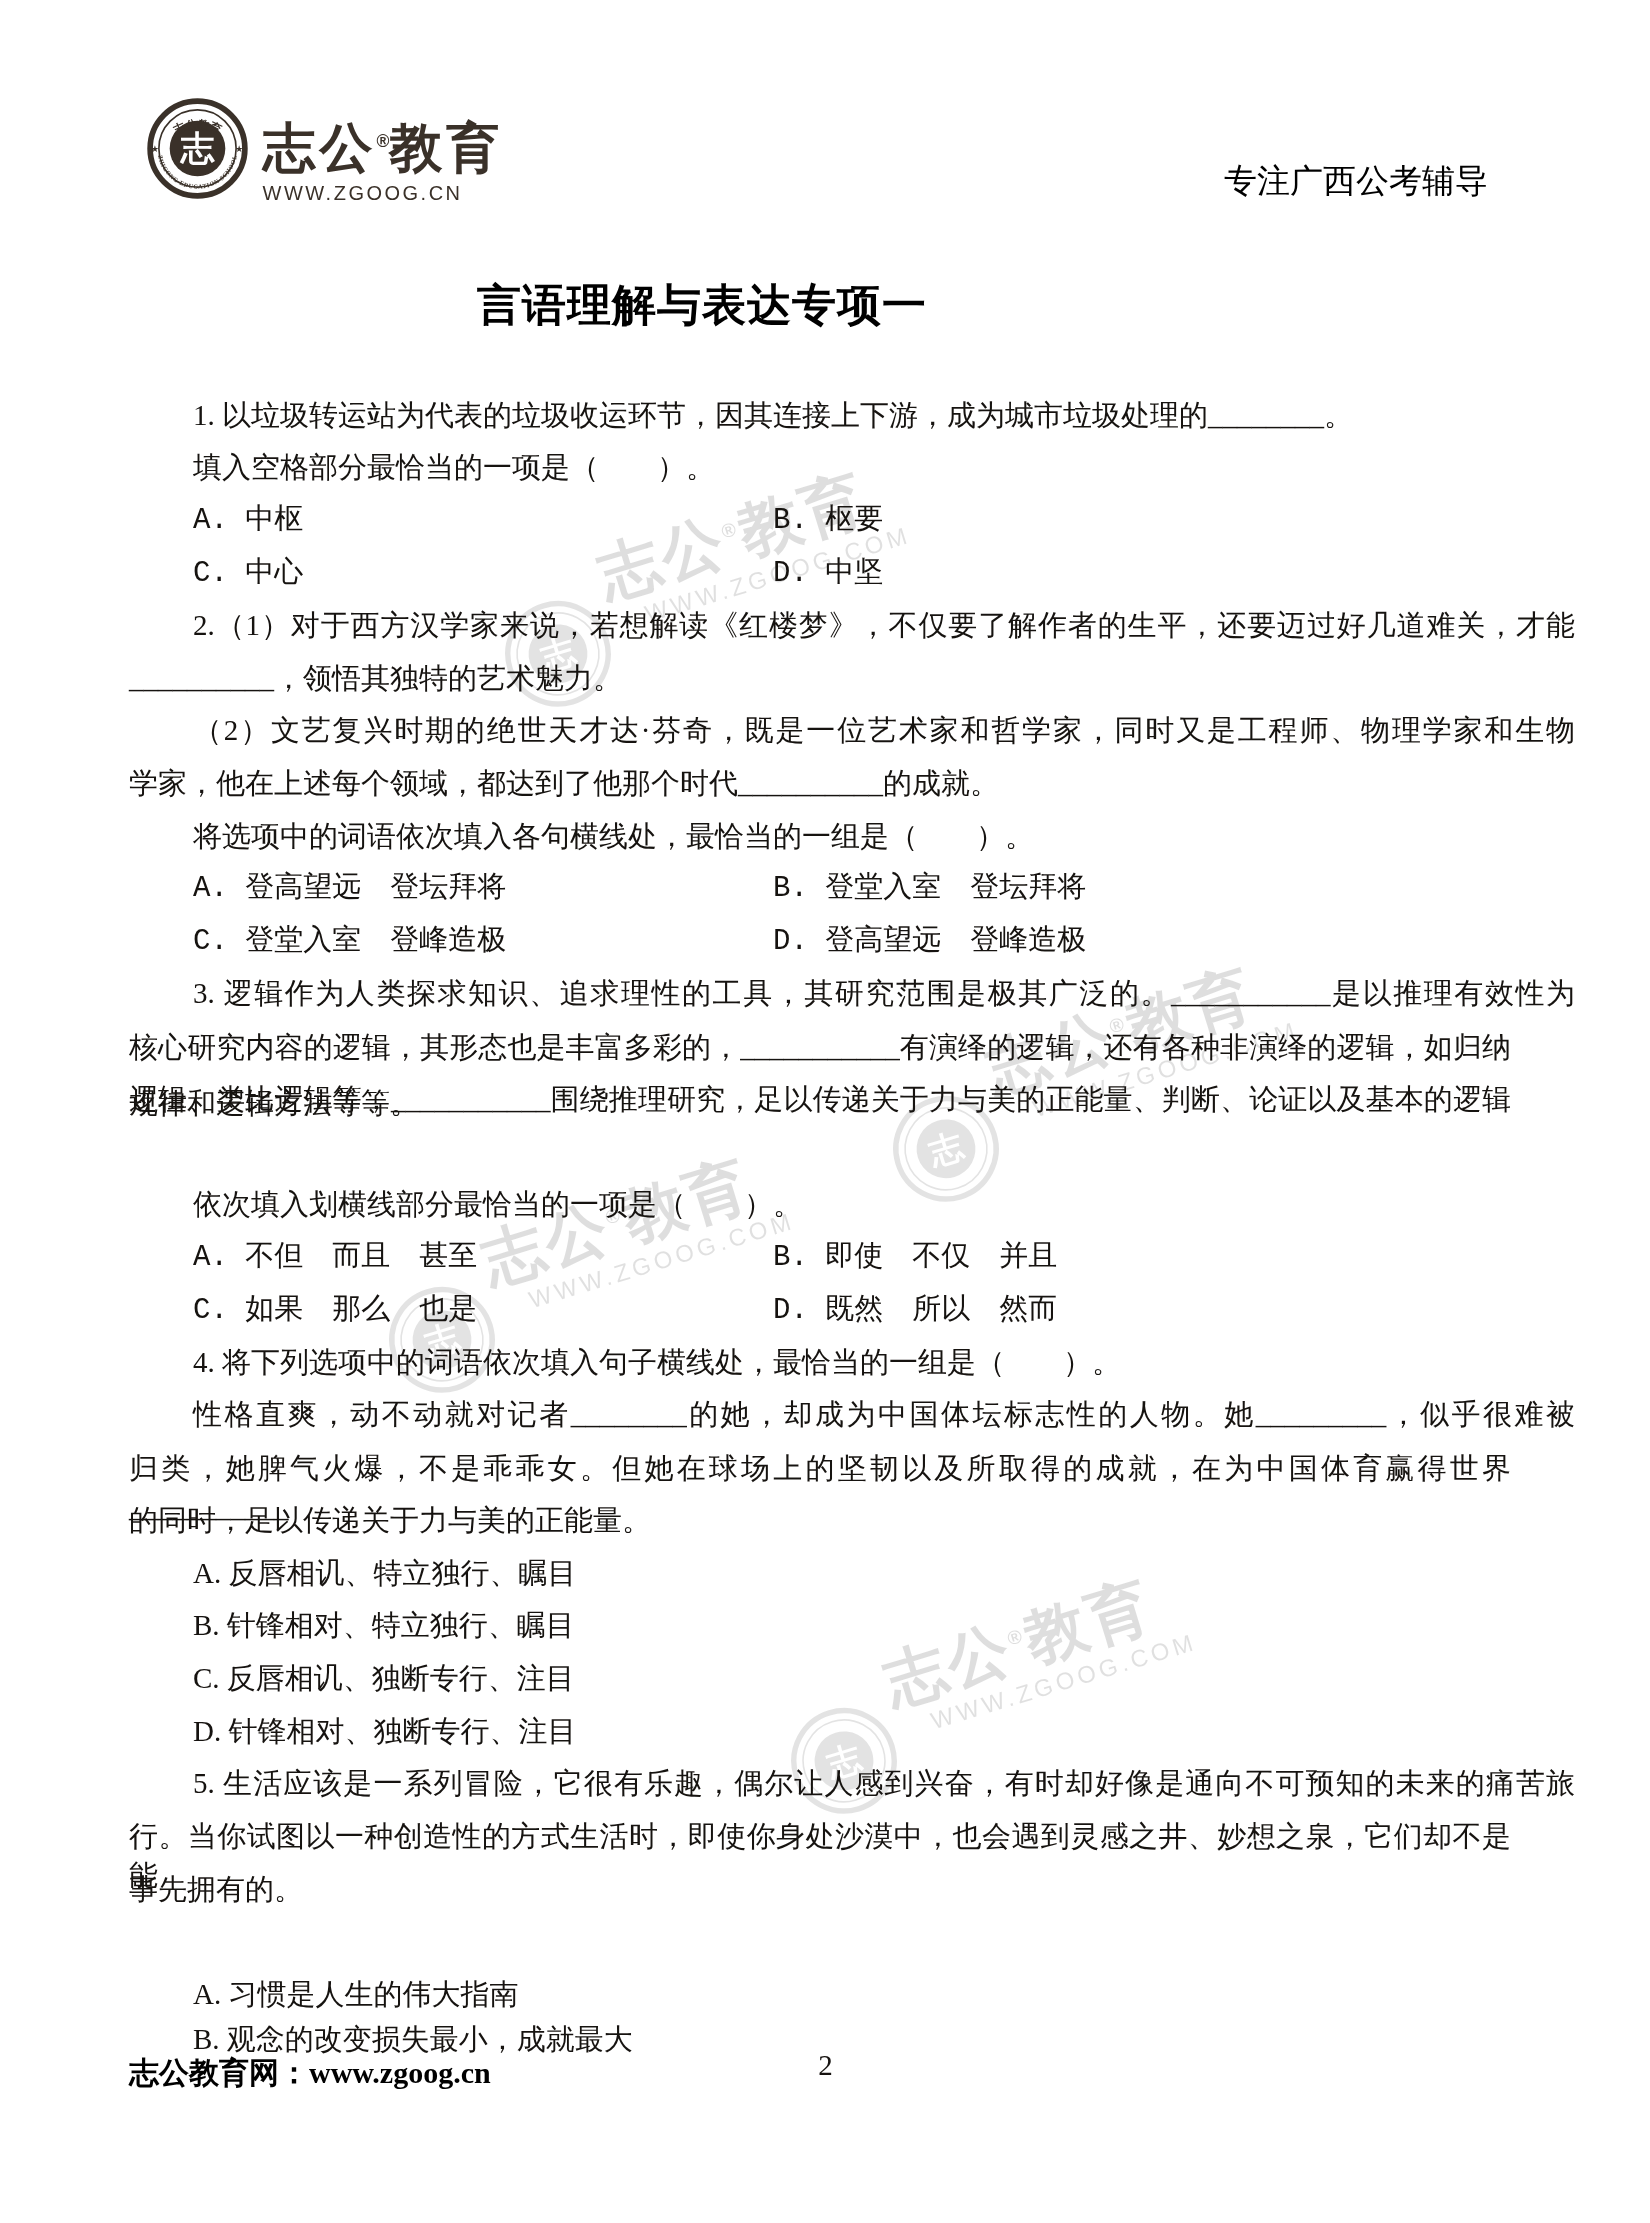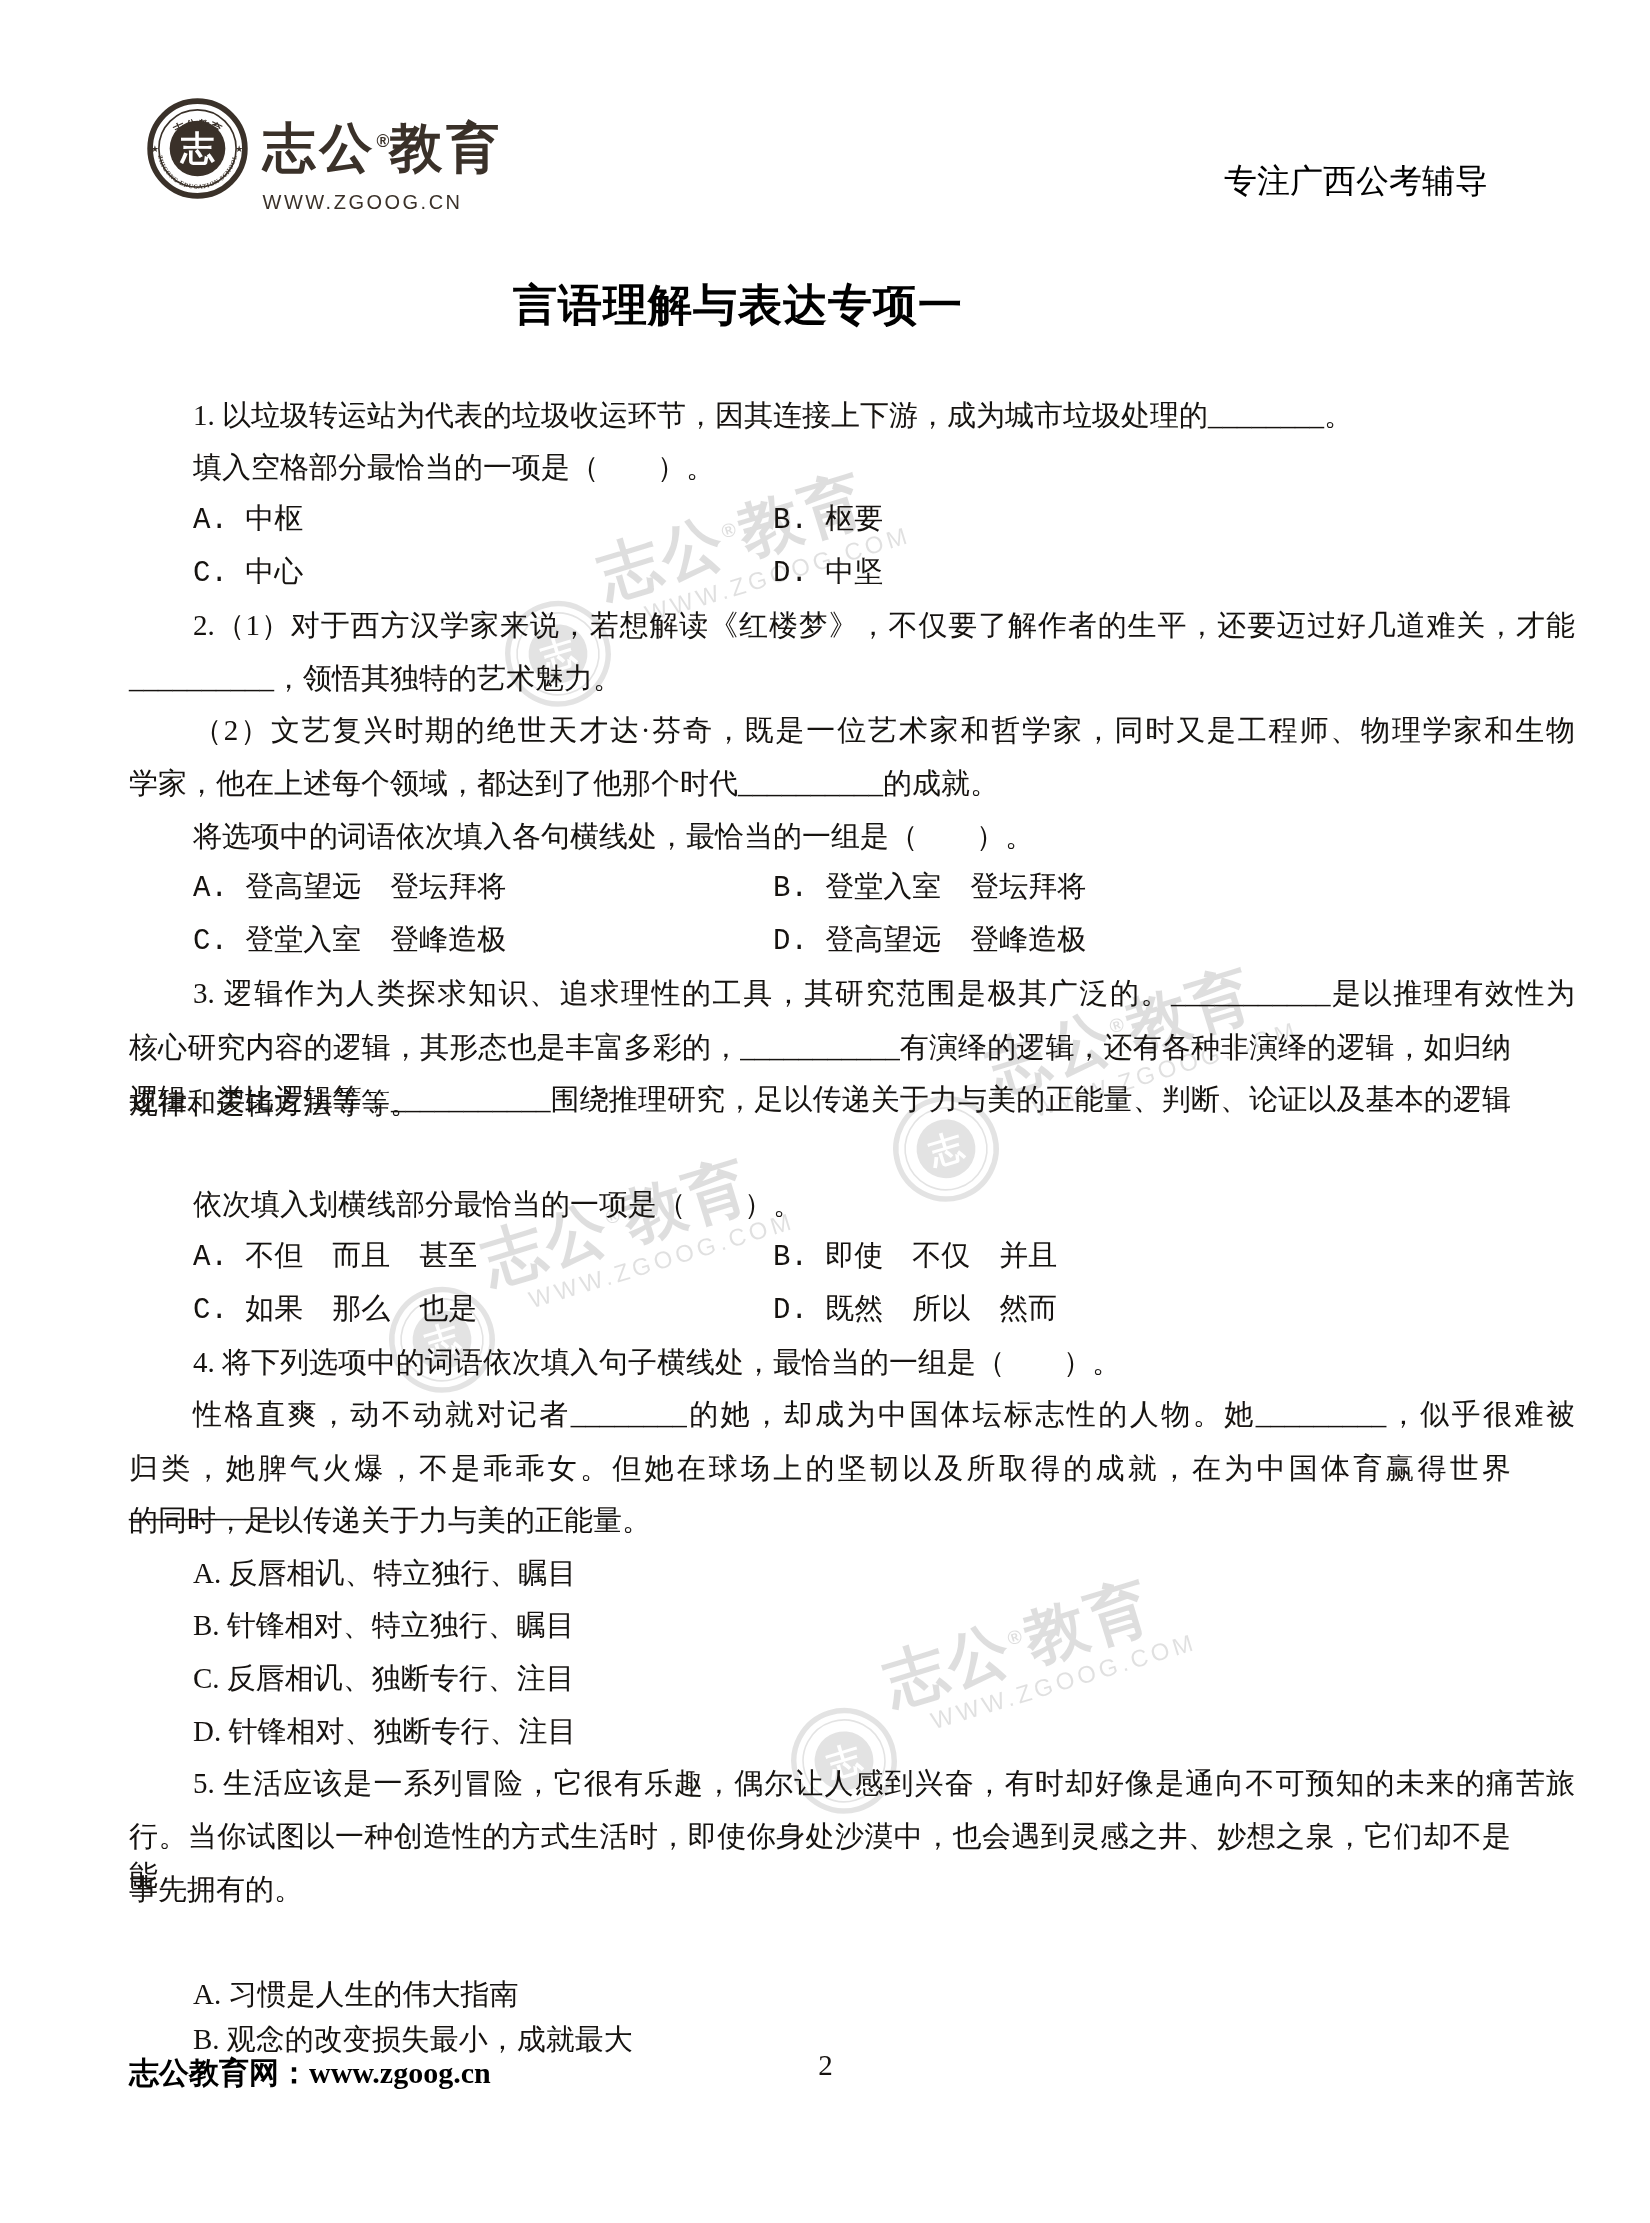--- a/index.html
+++ b/index.html
@@ -6,27 +6,27 @@
   .page{position:relative;width:1651px;height:2223px;background:#fff;overflow:hidden;
         font-family:"Liberation Serif","DejaVu Serif",serif;color:#161310;}
   
   .logo{position:absolute;left:146px;top:97px;display:flex;align-items:flex-start;z-index:2;}
   .seal{width:103px;height:103px;}
   .logo-text{margin-left:13.6px;margin-top:17.5px;}
   .brand{font-family:"Liberation Sans","DejaVu Sans",sans-serif;font-weight:bold;
          font-size:53px;line-height:53px;color:#3a3129;letter-spacing:3.9px;white-space:nowrap;}
   .brand sup{font-size:17.5px;vertical-align:super;letter-spacing:0;}
   .logo-site{font-family:"Liberation Sans","DejaVu Sans",sans-serif;font-size:20px;
-             letter-spacing:2.5px;color:#3a3129;margin-top:18px;white-space:nowrap;}
+             letter-spacing:2.5px;color:#3a3129;margin-top:9px;white-space:nowrap;}
   .tagline{position:absolute;right:163px;top:159px;font-size:33px;font-weight:normal;
            color:#000;white-space:nowrap;z-index:2;}
   
   .doc-title{position:absolute;left:0;top:276px;width:1404px;text-align:center;
              font-family:"Liberation Sans","DejaVu Sans",sans-serif;
-             font-size:44px;font-weight:bold;color:#000;letter-spacing:1px;z-index:2;margin-left:36px;}
+             font-size:44px;font-weight:bold;color:#000;letter-spacing:1px;z-index:2;}
   
   .line{position:absolute;left:129px;width:1382px;font-size:29px;line-height:39px;
         white-space:nowrap;z-index:2;}
   .indent{padding-left:64px;}
   .just{white-space:normal;text-align:justify;text-align-last:justify;}
   .opts{display:flex;font-family:Liberation Mono, monospace;}
   .opts .cell-l{display:inline-block;width:580px;}
   .opts .cell-r{display:inline-block;flex:1;}
   
   .footer-site{position:absolute;left:129px;top:2053px;font-size:30px;font-weight:bold;

